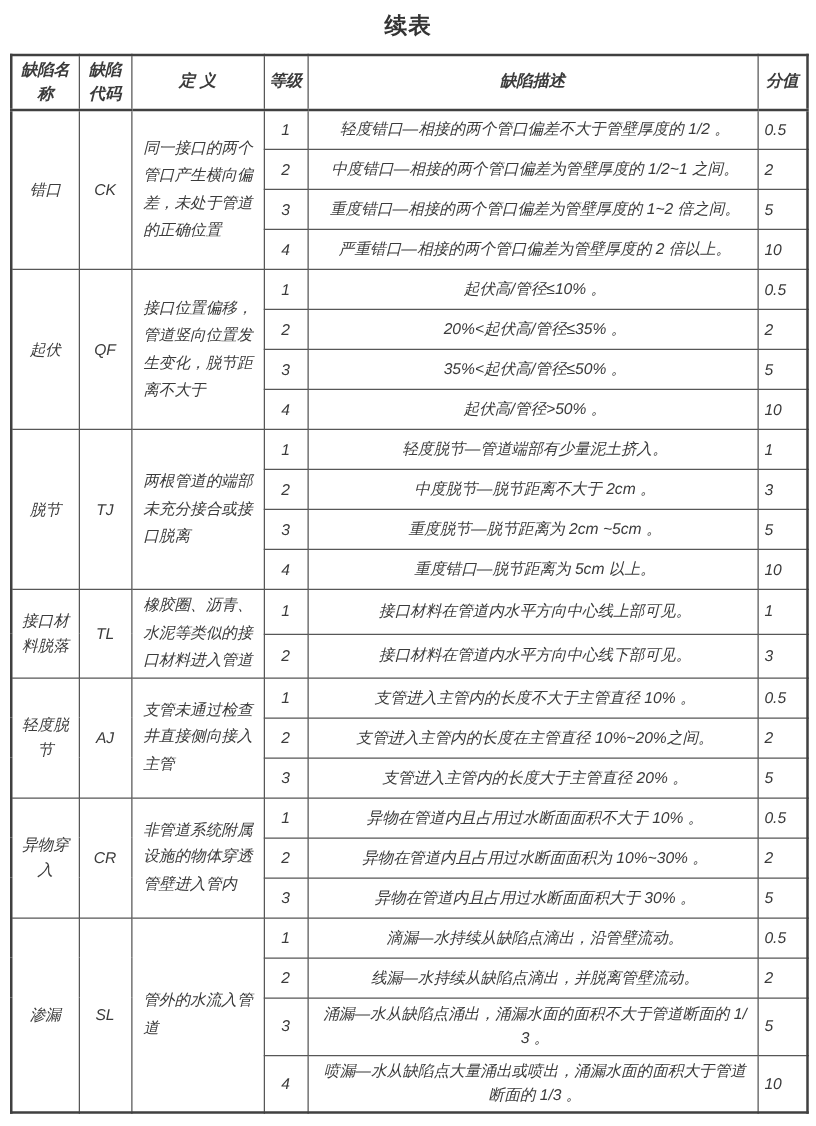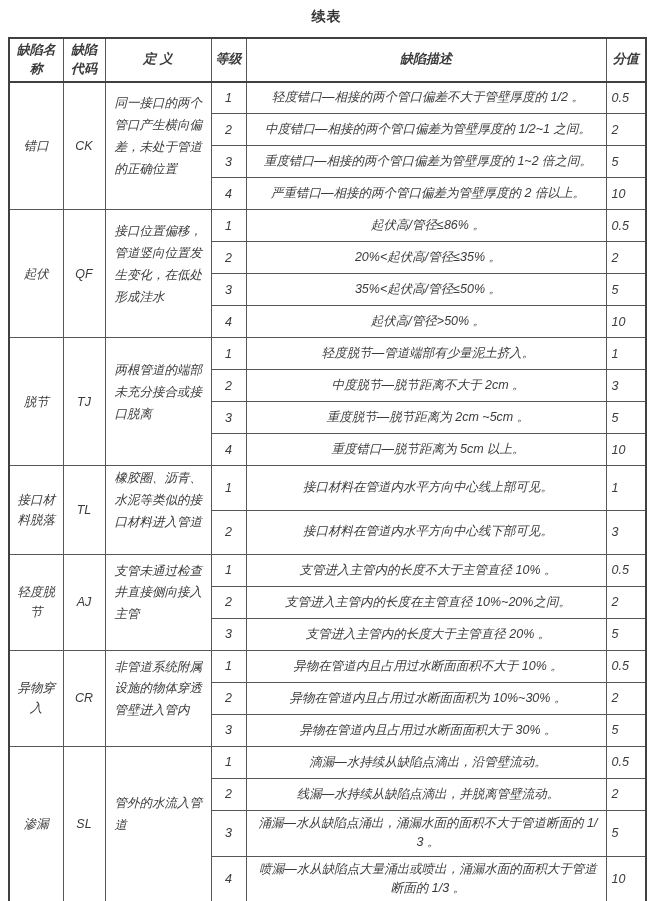--- a/index.html
+++ b/index.html
@@ -15,21 +15,21 @@
   .page {
     width: 653px;
     height: 901px;
     box-sizing: border-box;
     padding: 6px 8px 0 8px;
     background: #ffffff;
   }
   .doc-title {
     text-align: center;
     font-weight: bold;
-    font-size: 14px;
+    font-size: 18px;
     color: #333333;
     margin: 2px 0 11px 0;
     letter-spacing: 1px;
   }
   table.defect-table {
     border-collapse: collapse;
     table-layout: fixed;
     width: 637px;
     border: 2px solid #404040;
     font-style: italic;
@@ -56,21 +56,21 @@
   .defect-table td { height: 32px; }
   td.cell-name {
     text-align: center;
     line-height: 1.6;
     padding: 2px 6px;
   }
   td.cell-code { text-align: center; }
   td.cell-def {
     text-align: left;
     line-height: 1.75;
-    padding: 2px 4px 20px 9px;
+    padding: 2px 4px 2px 9px;
   }
   td.cell-grade { text-align: center; }
   td.cell-desc {
     text-align: center;
     line-height: 1.55;
     padding: 3px 6px 3px 10px;
   }
   td.cell-score { text-align: left; }
   .footnote {
     font-size: 13px;
@@ -126,23 +126,23 @@
           <td class="cell-score">5</td>
         </tr>
         <tr>
           <td class="cell-grade">4</td>
           <td class="cell-desc">严重错口—相接的两个管口偏差为管壁厚度的 2 倍以上。</td>
           <td class="cell-score">10</td>
         </tr>
         <tr>
           <td class="cell-name" rowspan="4">起伏</td>
           <td class="cell-code" rowspan="4">QF</td>
-          <td class="cell-def" rowspan="4">接口位置偏移，管道竖向位置发生变化，在低处形成洼水</td>
-          <td class="cell-grade">1</td>
-          <td class="cell-desc">起伏高/管径≤86% 。</td>
+          <td class="cell-def" rowspan="4">接口位置偏移，管道竖向位置发生变化，脱节距离不大于</td>
+          <td class="cell-grade">1</td>
+          <td class="cell-desc">起伏高/管径≤10% 。</td>
           <td class="cell-score">0.5</td>
         </tr>
         <tr>
           <td class="cell-grade">2</td>
           <td class="cell-desc">20%&lt;起伏高/管径≤35% 。</td>
           <td class="cell-score">2</td>
         </tr>
         <tr>
           <td class="cell-grade">3</td>
           <td class="cell-desc">35%&lt;起伏高/管径≤50% 。</td>

